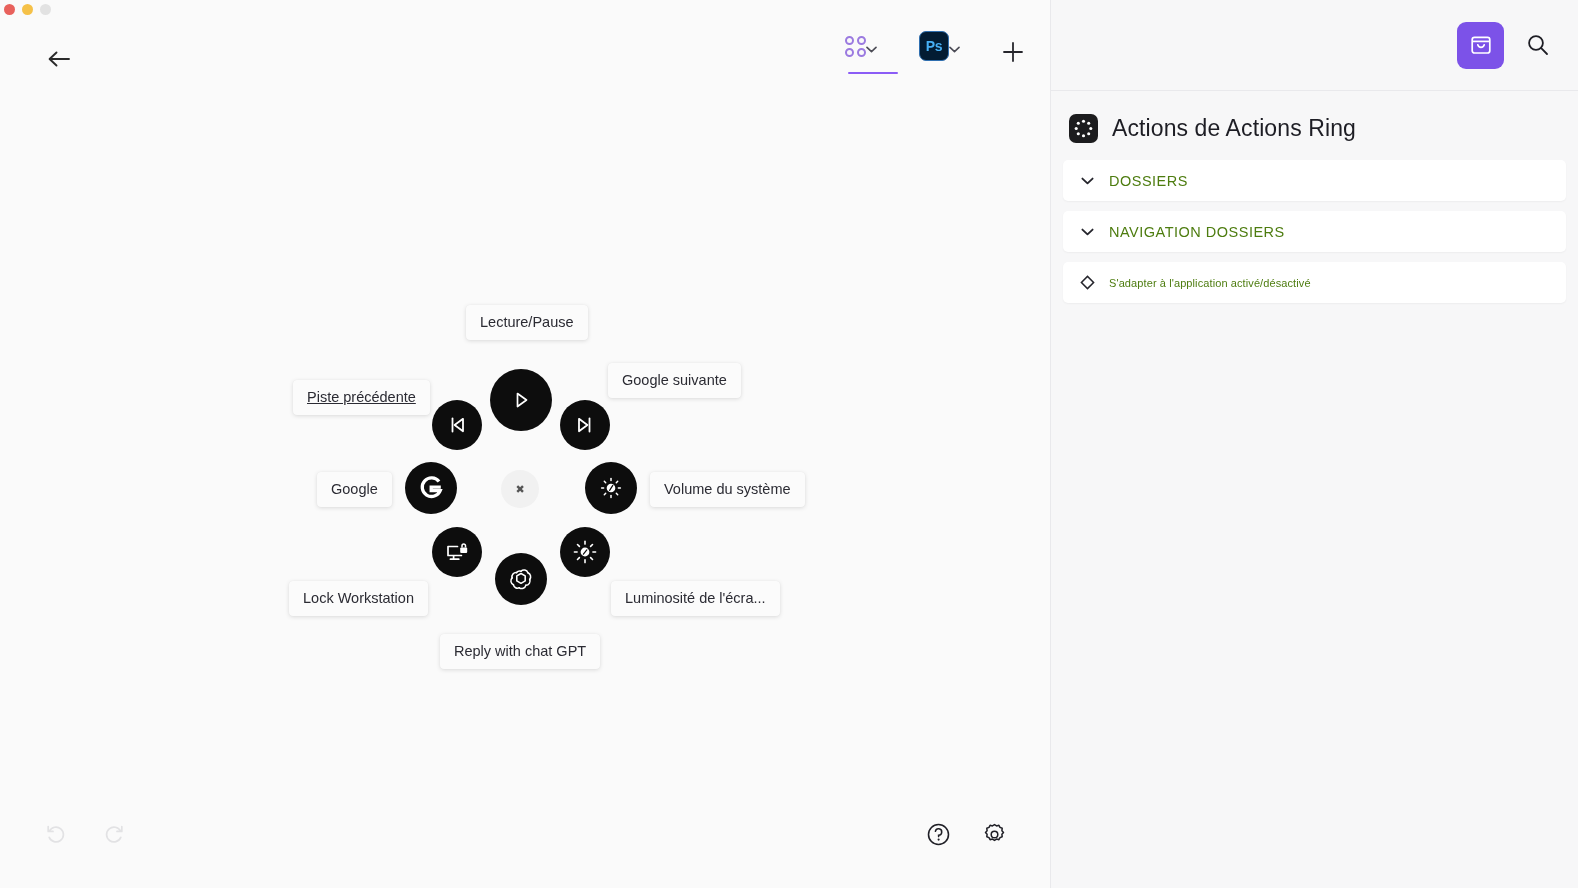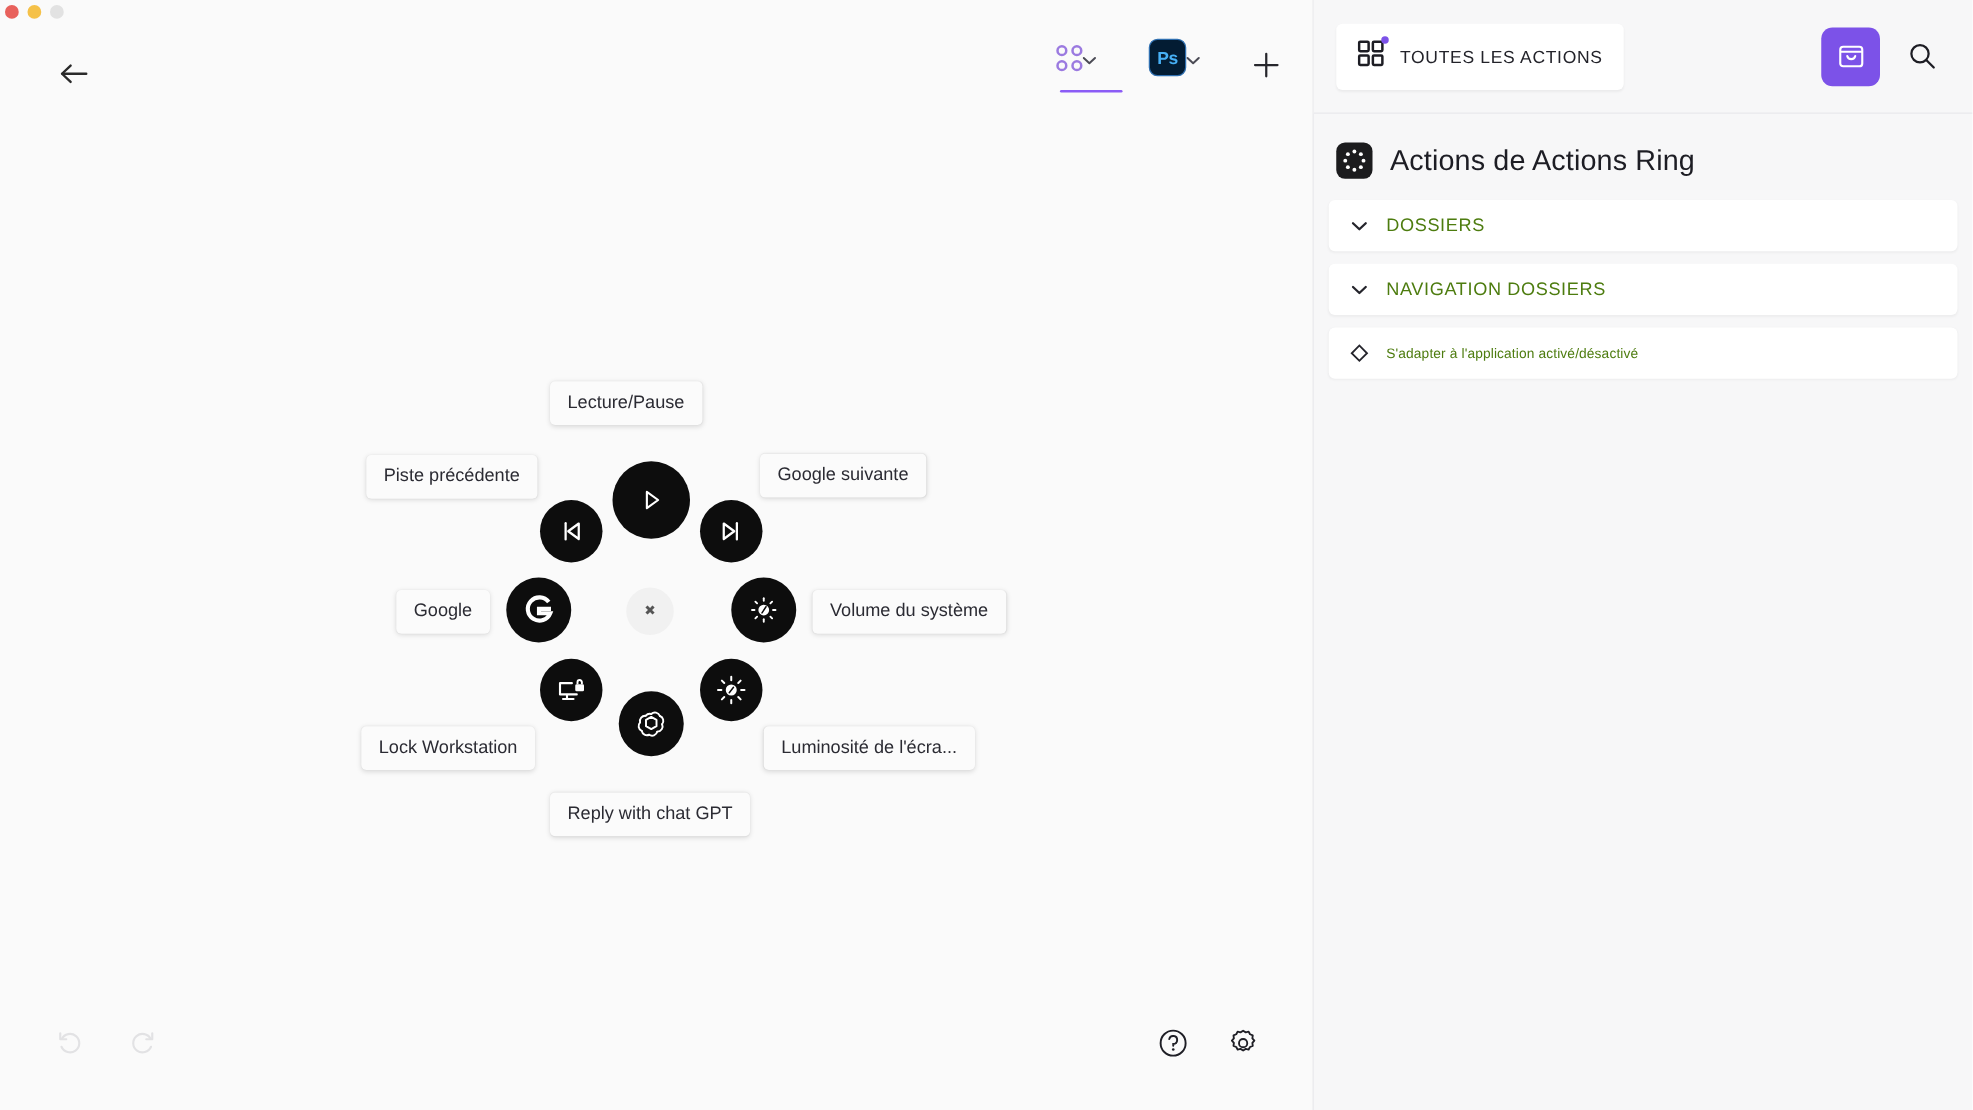--- a/index.html
+++ b/index.html
@@ -311,22 +311,22 @@
 
       <div class="plus-btn">
         <svg width="22" height="22" viewBox="0 0 22 22">
           <path d="M11 2 V20 M2 11 H20" stroke="#26262c" stroke-width="1.8" stroke-linecap="round"></path>
         </svg>
       </div>
     </div>
 
     <div class="ring-wrap">
 
-      <div class="chip" style="left:440px; top:305px;text-align:center;">Lecture/Pause</div>
-      <div class="chip" style="left:293px; top:364px;">Piste précédente</div>
+      <div class="chip" style="left:466px; top:305px;text-align:center;">Lecture/Pause</div>
+      <div class="chip" style="left:293px; top:380px;text-decoration:underline;">Piste précédente</div>
       <div class="chip" style="left:608px; top:363px;">Google suivante</div>
       <div class="chip" style="left:317px; top:472px;">Google</div>
       <div class="chip" style="left:650px; top:472px;text-align:right;">Volume du système</div>
       <div class="chip" style="left:289px; top:581px;">Lock Workstation</div>
       <div class="chip" style="left:611px; top:581px;">Luminosité de l'écra...</div>
       <div class="chip" style="left:440px; top:634px;">Reply with chat GPT</div>
 
       <div class="center-close" style="left:501px; top:470px;">
         <span>✖</span>
       </div>
@@ -450,32 +450,20 @@
           </svg>
         </div>
       </div>
     </div>
   </div>
 
   <div class="panel">
 
     <div class="panel-head">
 
-      <div class="all-actions">
-        <span style="position:relative;display:block;">
-          <svg width="22" height="22" viewBox="0 0 22 22">
-            <rect x="1.3" y="1.3" width="7.6" height="7.6" rx="0.9" fill="none" stroke="#1d1d24" stroke-width="2"></rect>
-            <rect x="12.3" y="1.3" width="7.6" height="7.6" rx="0.9" fill="none" stroke="#1d1d24" stroke-width="2"></rect>
-            <rect x="1.3" y="12.3" width="7.6" height="7.6" rx="0.9" fill="none" stroke="#1d1d24" stroke-width="2"></rect>
-            <rect x="12.3" y="12.3" width="7.6" height="7.6" rx="0.9" fill="none" stroke="#1d1d24" stroke-width="2"></rect>
-          </svg>
-          <span style="position:absolute;top:-3px;right:-3px;width:6px;height:6px;border-radius:50%;background:#7c52e8;"></span>
-        </span>
-        <span class="all-actions-label">TOUTES LES ACTIONS</span>
-      </div>
 
       <div class="head-right">
         <div class="shop-btn">
           <svg width="26" height="26" viewBox="0 0 26 26">
             <rect x="4.2" y="5.4" width="17.6" height="15.6" rx="2.3" fill="none" stroke="#fff" stroke-width="1.7"></rect>
             <path d="M4.2 9.4 H21.8" stroke="#fff" stroke-width="1.7"></path>
             <path d="M9.8 12.8 a3.3 3.3 0 0 0 6.4 0" fill="none" stroke="#fff" stroke-width="1.7" stroke-linecap="round"></path>
           </svg>
         </div>
         <div class="search-btn">

